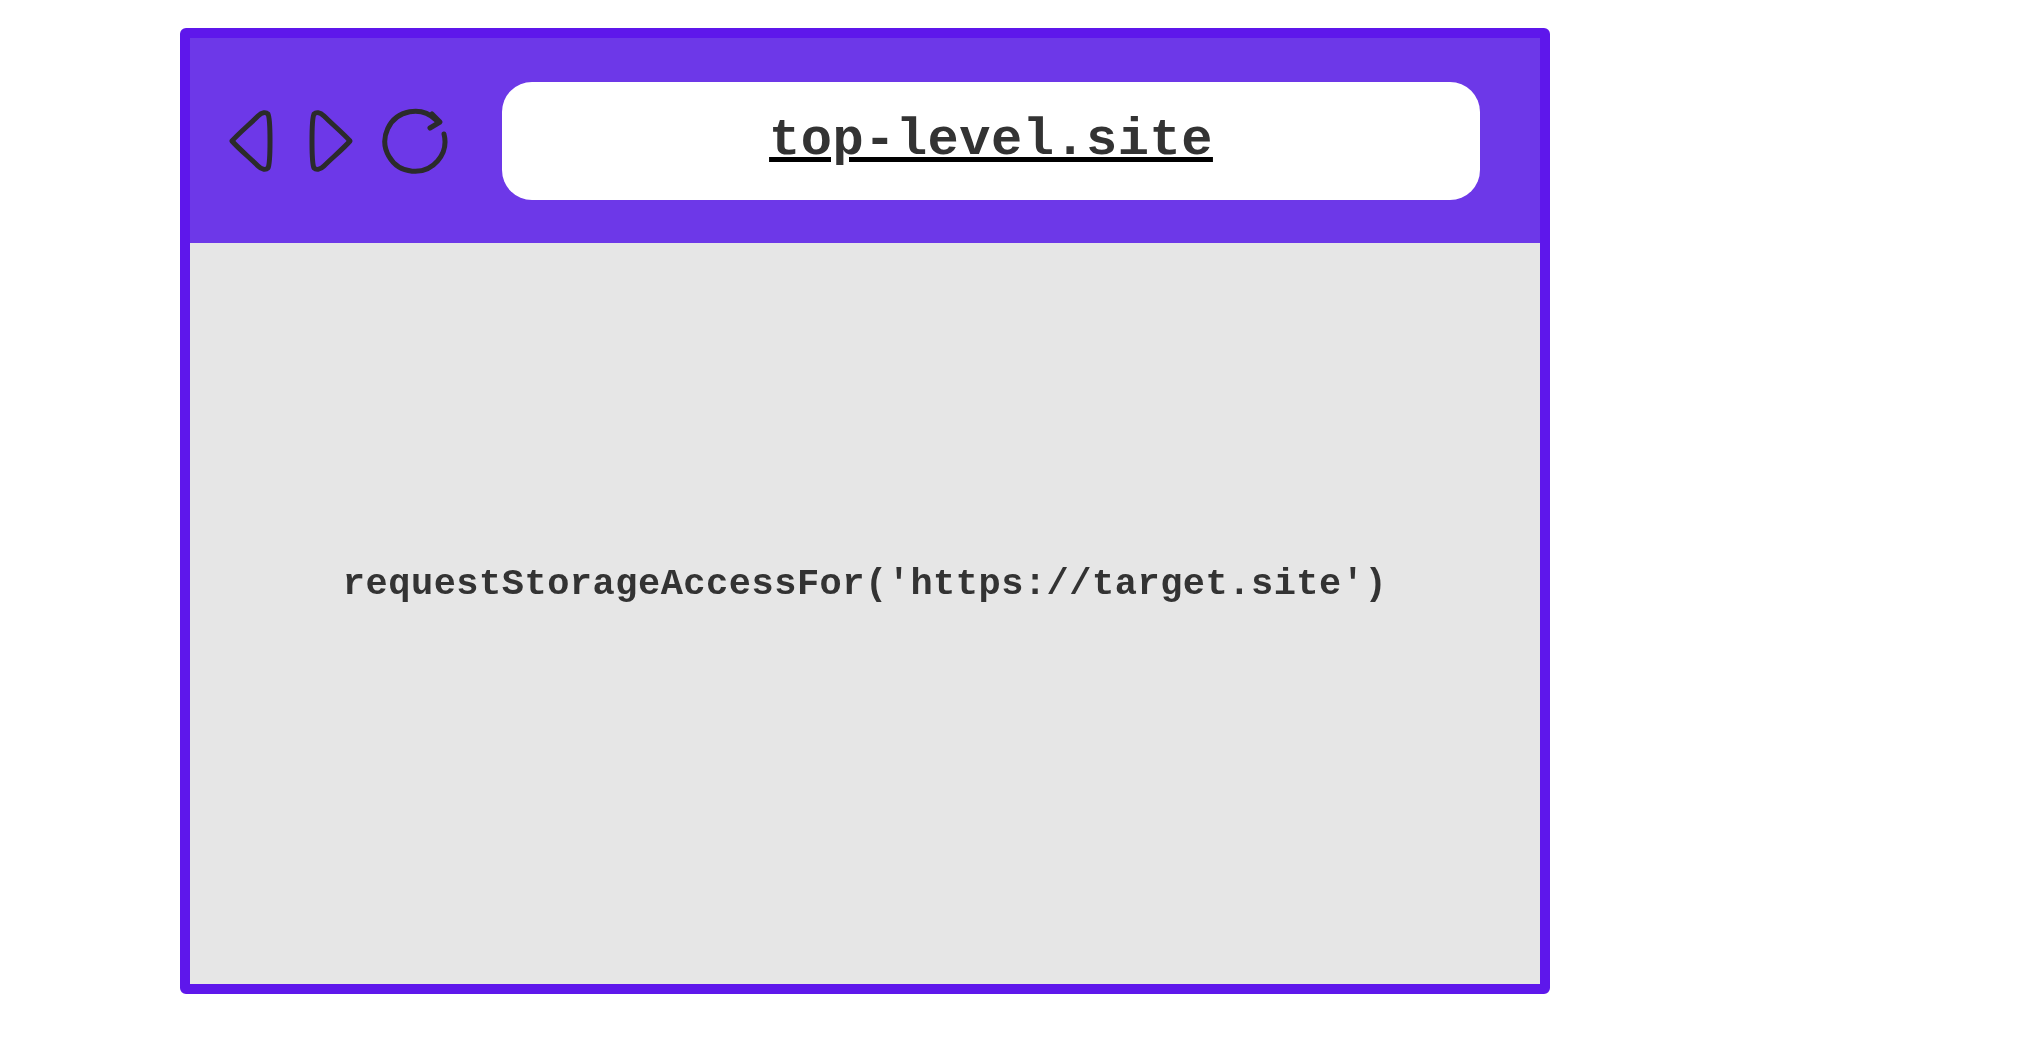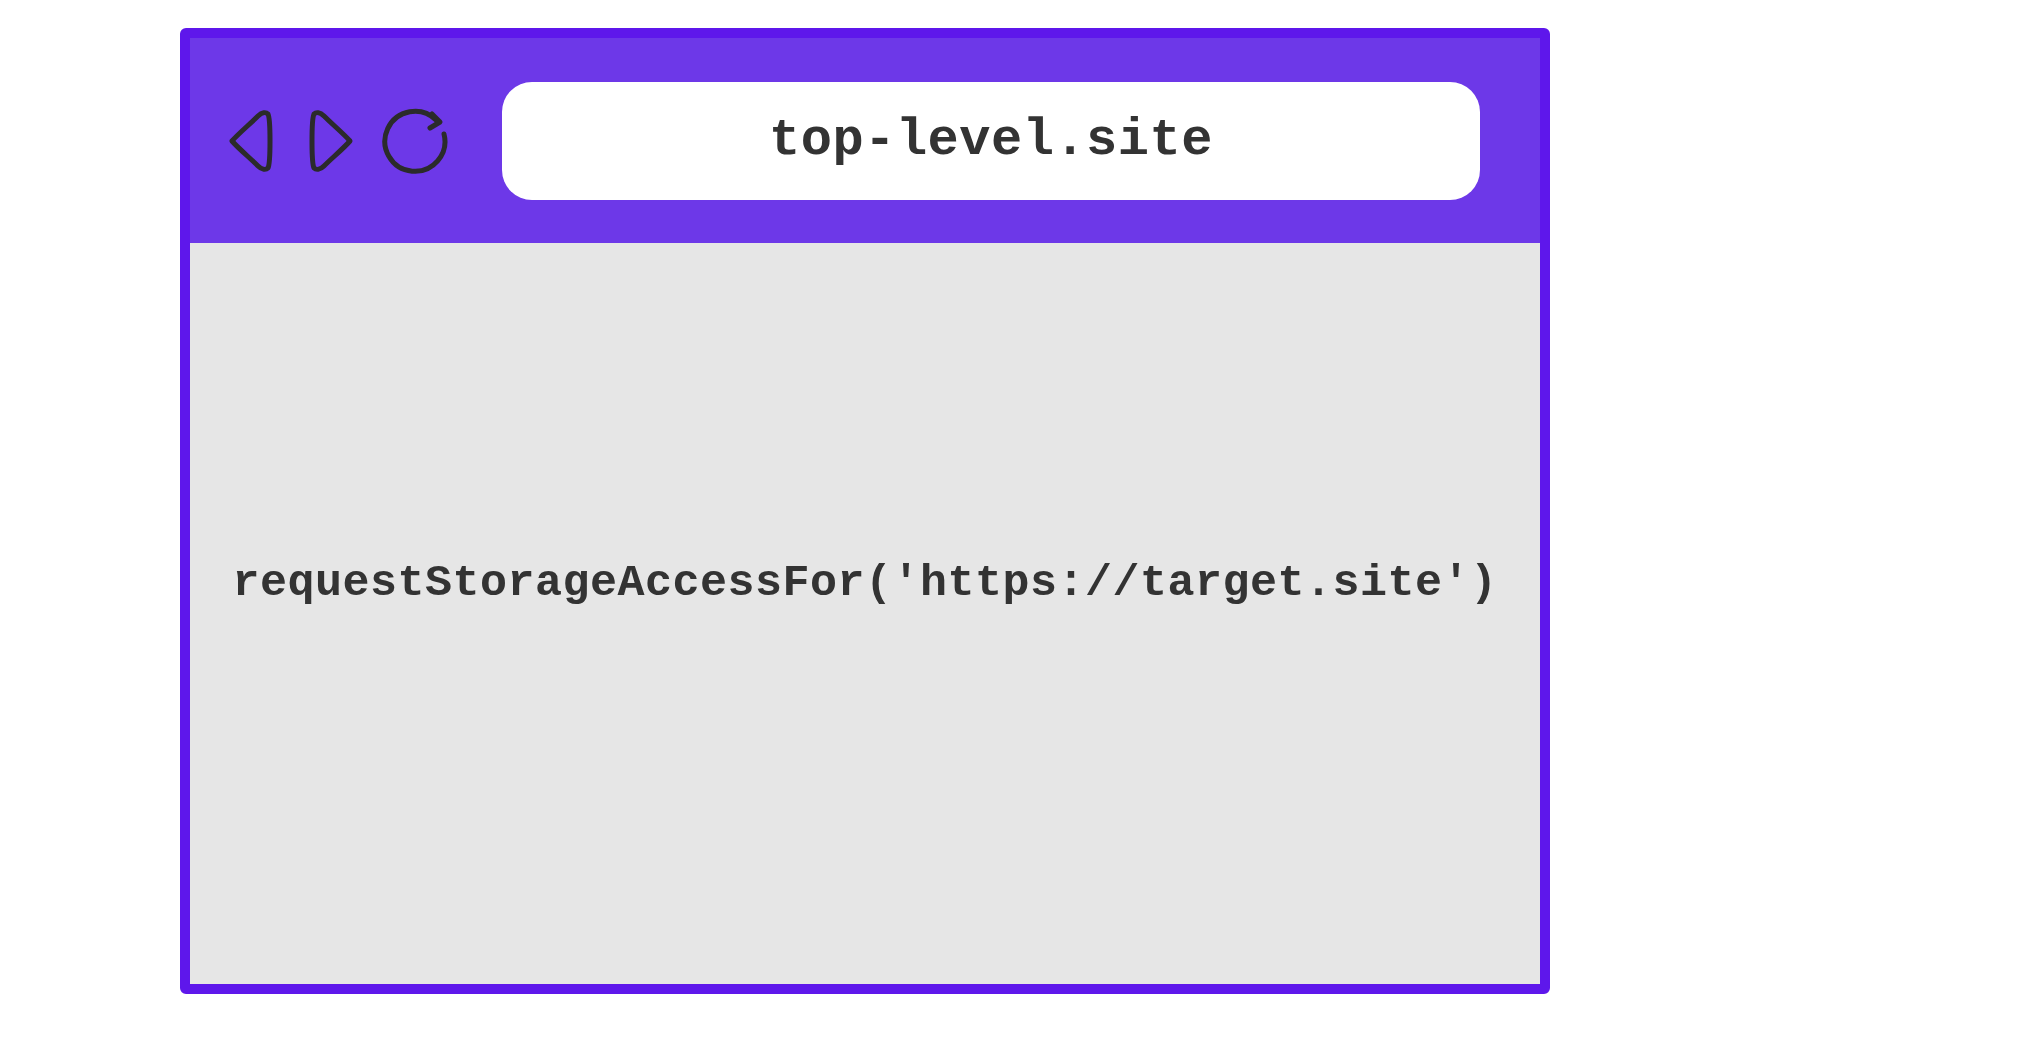--- a/index.html
+++ b/index.html
@@ -24,20 +24,21 @@
     overflow: hidden;
   }
   .browser-chrome {
     width: 100%;
     height: 205px;
     background: #6d38e8;
     display: flex;
     align-items: center;
     padding-left: 30px;
     gap: 18px;
+    text-decoration: underline;
   }
   .nav-icon {
     width: 62px;
     height: 66px;
     display: inline-block;
   }
   .reload-icon {
     width: 74px;
     height: 74px;
     display: inline-block;
@@ -59,21 +60,21 @@
     letter-spacing: 0.5px;
   }
   .browser-content {
     flex: 1;
     background: #e6e6e6;
     display: flex;
     align-items: center;
     justify-content: center;
   }
   .code-line {
-    font-size: 45px;
+    font-size: 37px;
     font-weight: 700;
     color: #333333;
     font-family: 'Menlo', 'Consolas', 'Courier New', monospace;
     letter-spacing: 0.5px;
     text-align: center;
     padding-bottom: 60px;
   }
 </style>
 </head>
 <body>

